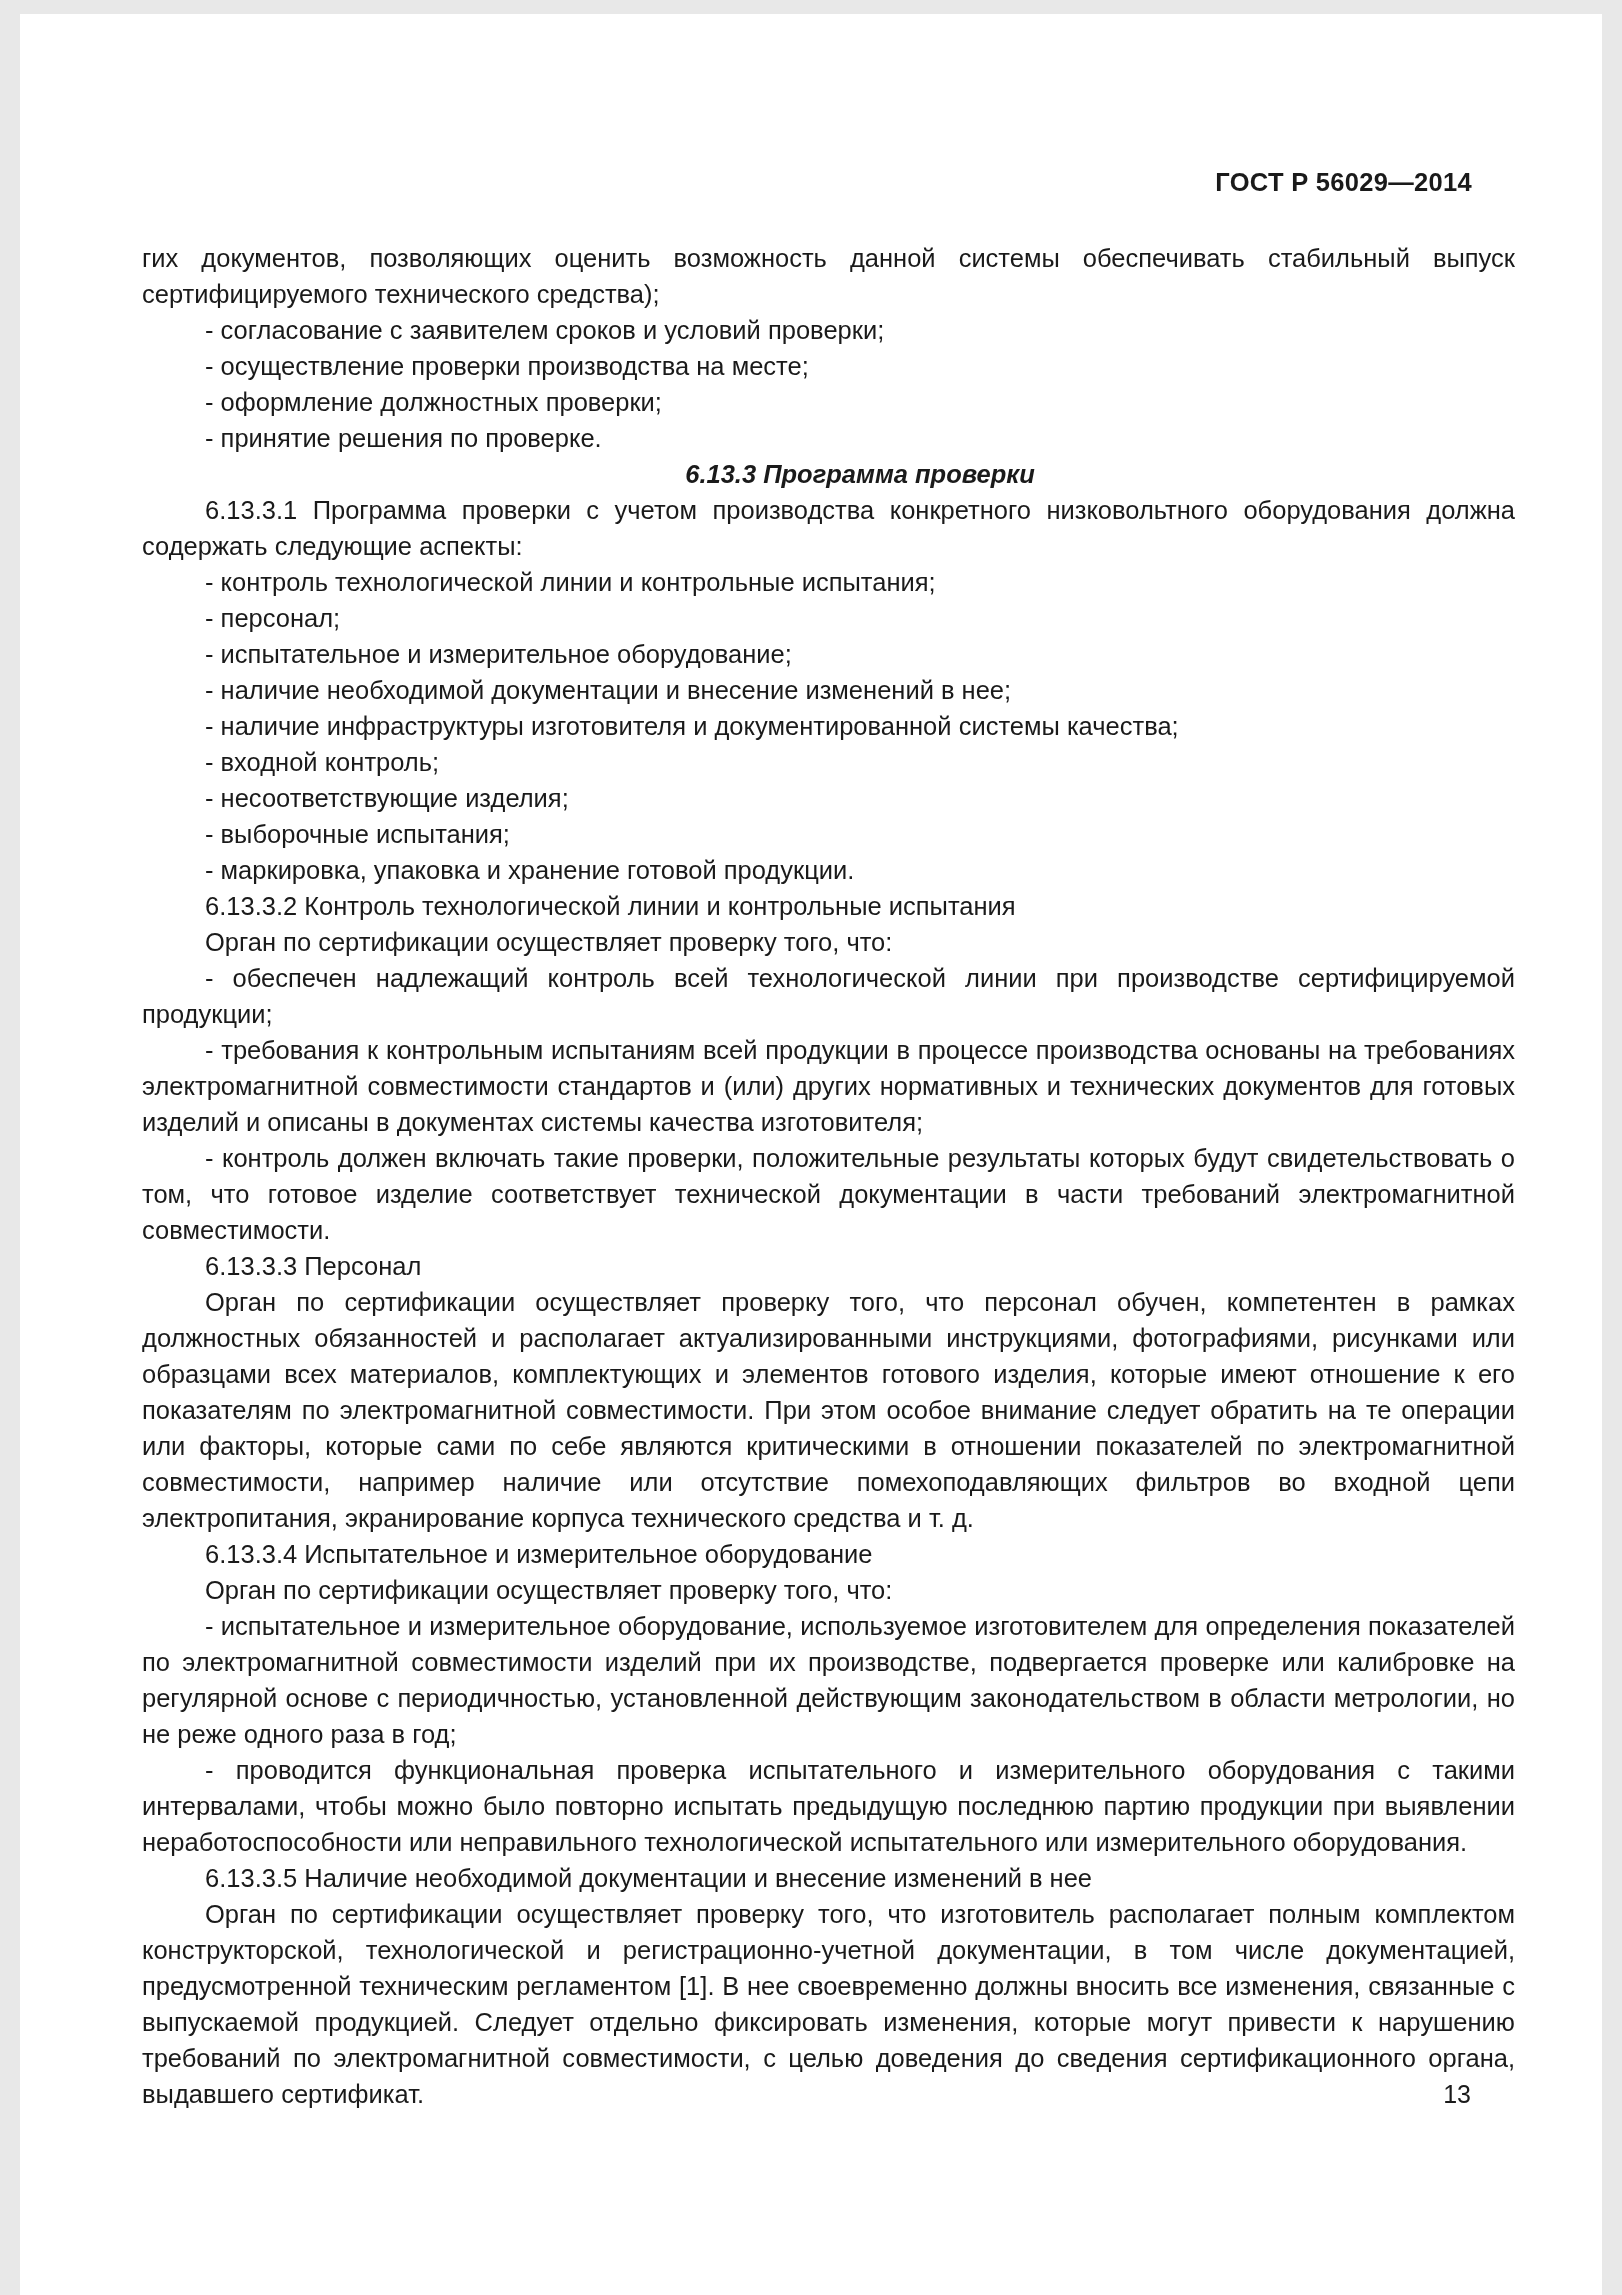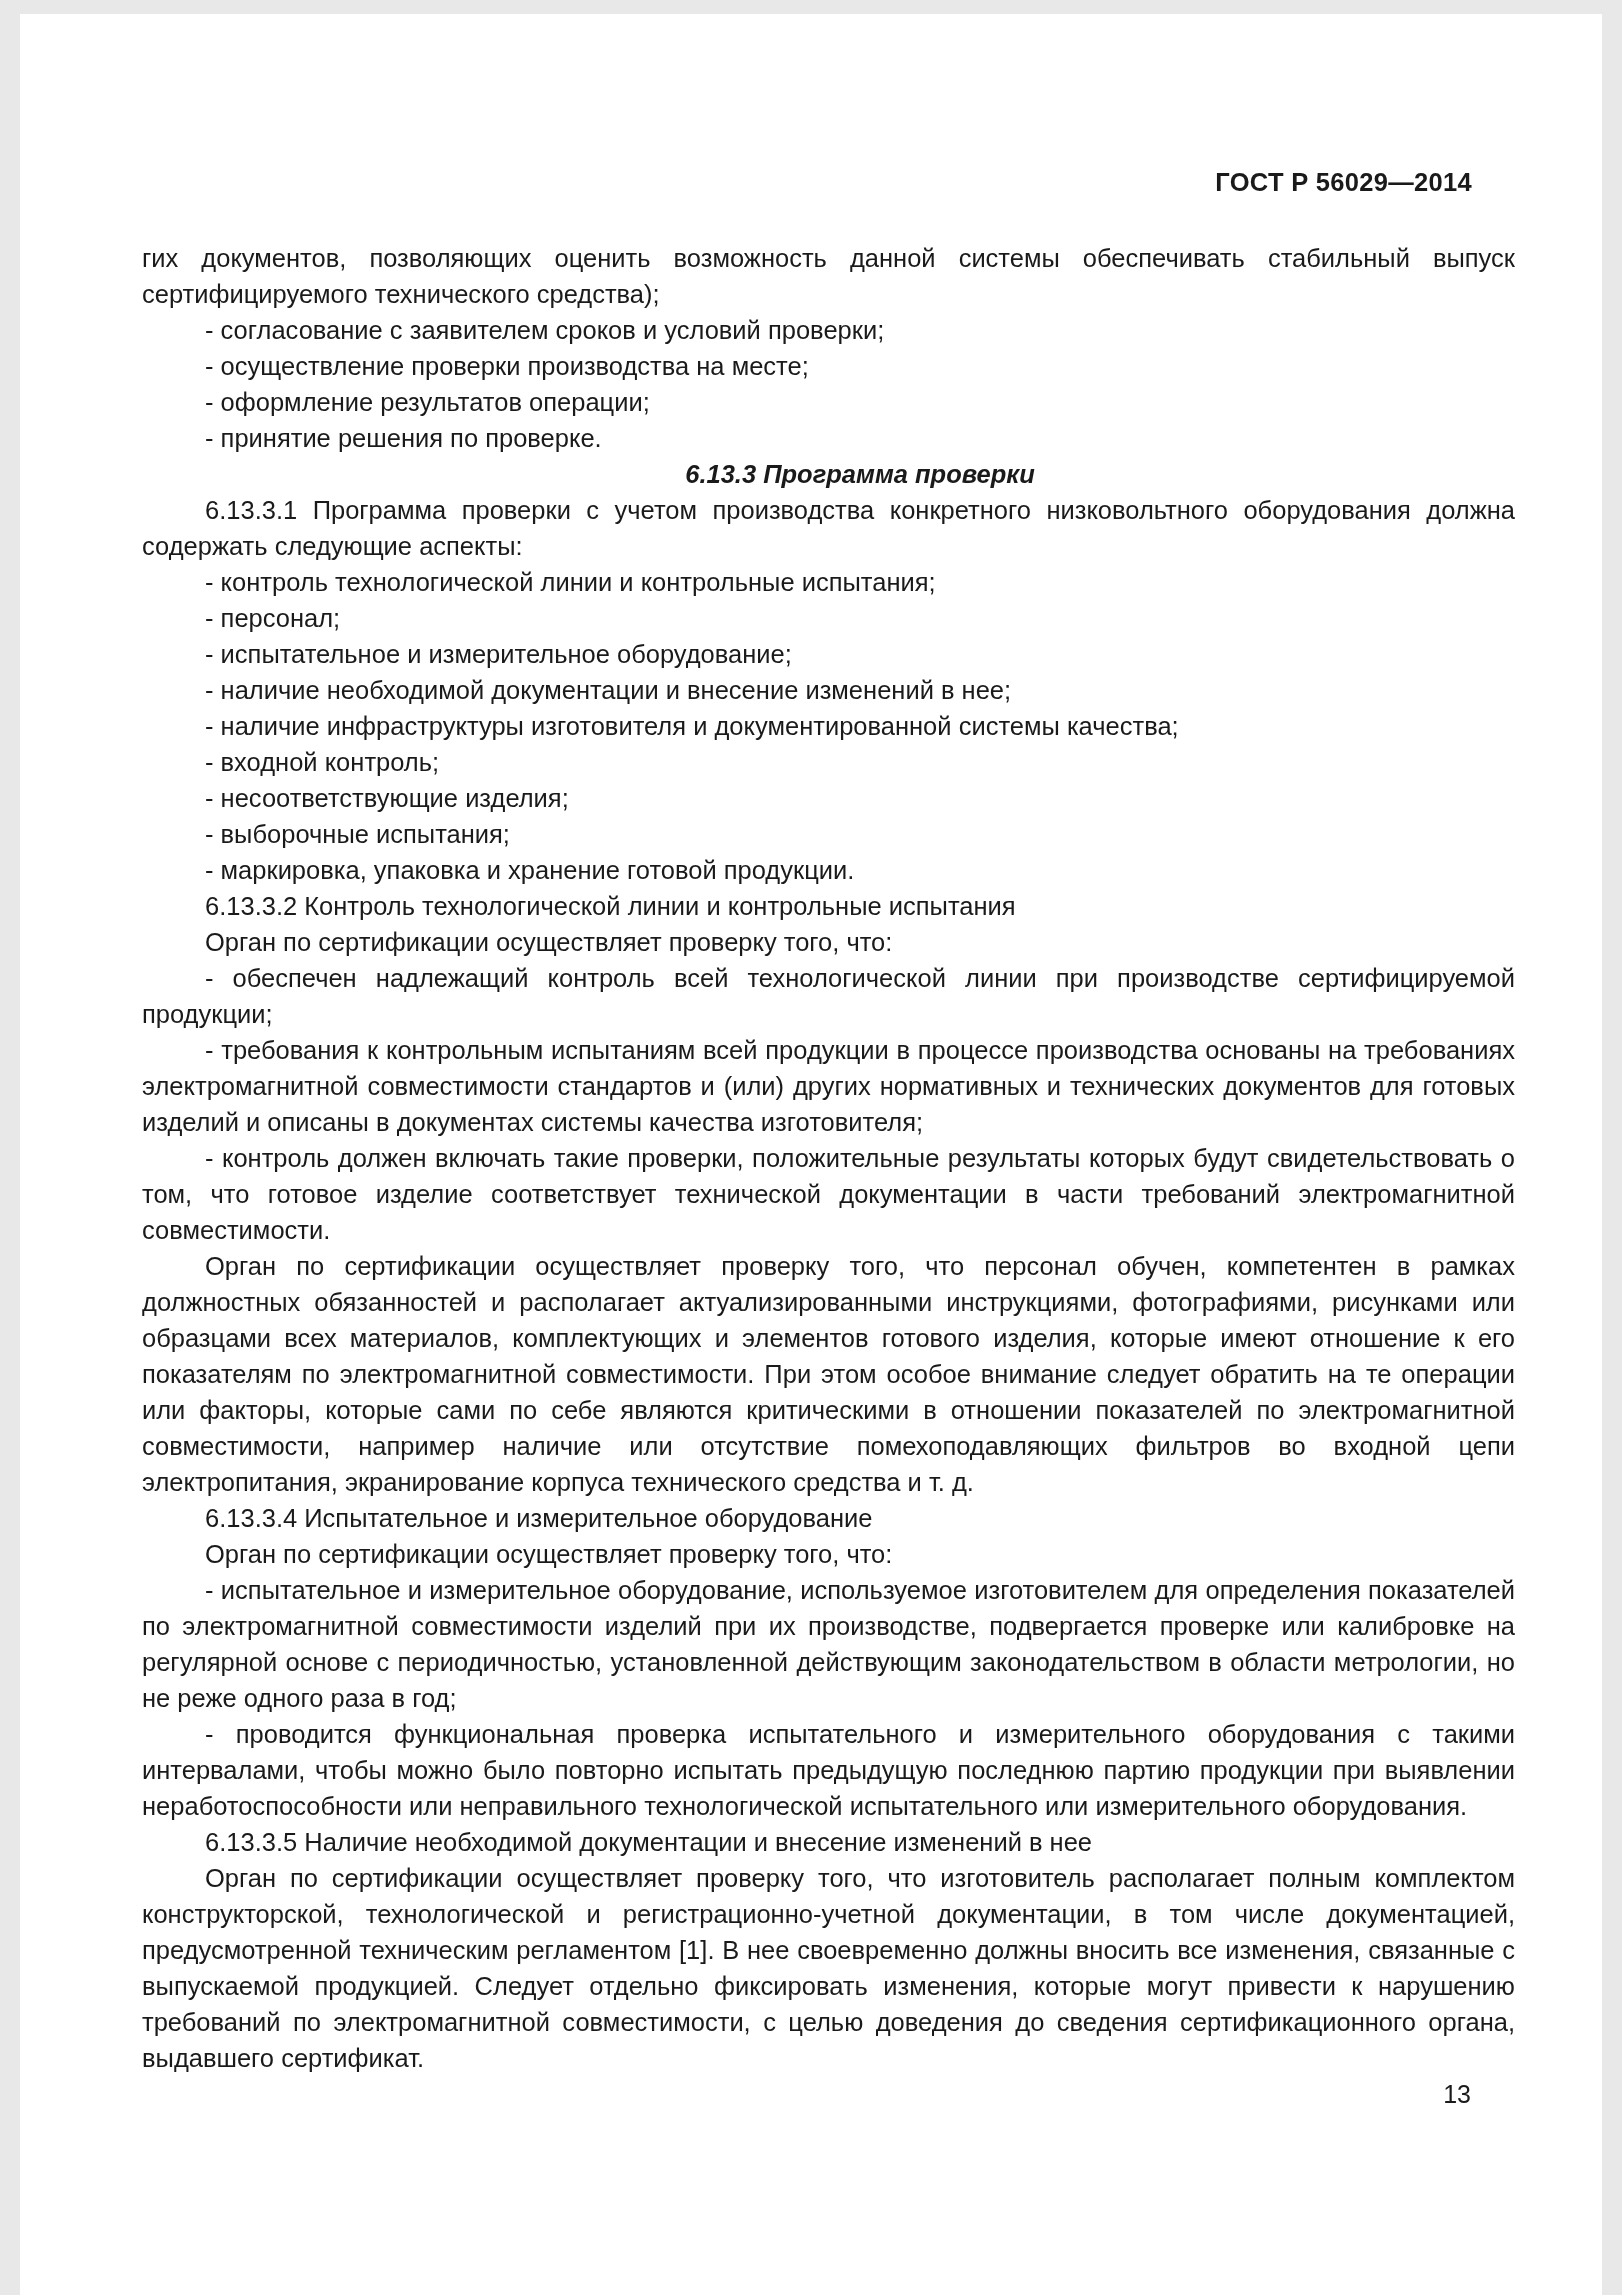--- a/index.html
+++ b/index.html
@@ -47,38 +47,39 @@
 
 <div class="page">
   <div class="doc-header">
     <span>ГОСТ Р 56029—2014</span>
   </div>
 
   <div class="content" id="content">
       <p class="block cont">гих документов, позволяющих оценить возможность данной системы обеспечивать стабильный выпуск сертифицируемого технического средства);</p>
       <p class="block p">- согласование с заявителем сроков и условий проверки;</p>
       <p class="block p">- осуществление проверки производства на месте;</p>
-      <p class="block p">- оформление результатов операции;</p>
+      <p class="block p">- оформление должностных проверки;</p>
       <p class="block p">- принятие решения по проверке.</p>
       <p class="block h">6.13.3 Программа проверки</p>
       <p class="block p">6.13.3.1 Программа проверки с учетом производства конкретного низковольтного оборудования должна содержать следующие аспекты:</p>
       <p class="block p">- контроль технологической линии и контрольные испытания;</p>
       <p class="block p">- персонал;</p>
       <p class="block p">- испытательное и измерительное оборудование;</p>
       <p class="block p">- наличие необходимой документации и внесение изменений в нее;</p>
       <p class="block p">- наличие инфраструктуры изготовителя и документированной системы качества;</p>
       <p class="block p">- входной контроль;</p>
       <p class="block p">- несоответствующие изделия;</p>
       <p class="block p">- выборочные испытания;</p>
       <p class="block p">- маркировка, упаковка и хранение готовой продукции.</p>
       <p class="block p">6.13.3.2 Контроль технологической линии и контрольные испытания</p>
       <p class="block p">Орган по сертификации осуществляет проверку того, что:</p>
       <p class="block p">- обеспечен надлежащий контроль всей технологической линии при производстве сертифицируемой продукции;</p>
       <p class="block p">- требования к контрольным испытаниям всей продукции в процессе производства основаны на требованиях электромагнитной совместимости стандартов и (или) других нормативных и технических документов для готовых изделий и описаны в документах системы качества изготовителя;</p>
       <p class="block p">- контроль должен включать такие проверки, положительные результаты которых будут свидетельствовать о том, что готовое изделие соответствует технической документации в части требований электромагнитной совместимости.</p>
+      <p class="block p">6.13.3.3 Персонал</p>
       <p class="block p">Орган по сертификации осуществляет проверку того, что персонал обучен, компетентен в рамках должностных обязанностей и располагает актуализированными инструкциями, фотографиями, рисунками или образцами всех материалов, комплектующих и элементов готового изделия, которые имеют отношение к его показателям по электромагнитной совместимости. При этом особое внимание следует обратить на те операции или факторы, которые сами по себе являются критическими в отношении показателей по электромагнитной совместимости, например наличие или отсутствие помехоподавляющих фильтров во входной цепи электропитания, экранирование корпуса технического средства и т. д.</p>
       <p class="block p">6.13.3.4 Испытательное и измерительное оборудование</p>
       <p class="block p">Орган по сертификации осуществляет проверку того, что:</p>
       <p class="block p">- испытательное и измерительное оборудование, используемое изготовителем для определения показателей по электромагнитной совместимости изделий при их производстве, подвергается проверке или калибровке на регулярной основе с периодичностью, установленной действующим законодательством в области метрологии, но не реже одного раза в год;</p>
       <p class="block p">- проводится функциональная проверка испытательного и измерительного оборудования с такими интервалами, чтобы можно было повторно испытать предыдущую последнюю партию продукции при выявлении неработоспособности или неправильного технологической испытательного или измерительного оборудования.</p>
       <p class="block p">6.13.3.5 Наличие необходимой документации и внесение изменений в нее</p>
       <p class="block p">Орган по сертификации осуществляет проверку того, что изготовитель располагает полным комплектом конструкторской, технологической и регистрационно-учетной документации, в том числе документацией, предусмотренной техническим регламентом [1]. В нее своевременно должны вносить все изменения, связанные с выпускаемой продукцией. Следует отдельно фиксировать изменения, которые могут привести к нарушению требований по электромагнитной совместимости, с целью доведения до сведения сертификационного органа, выдавшего сертификат.</p>
     </div>
 
   <div class="page-footer">

